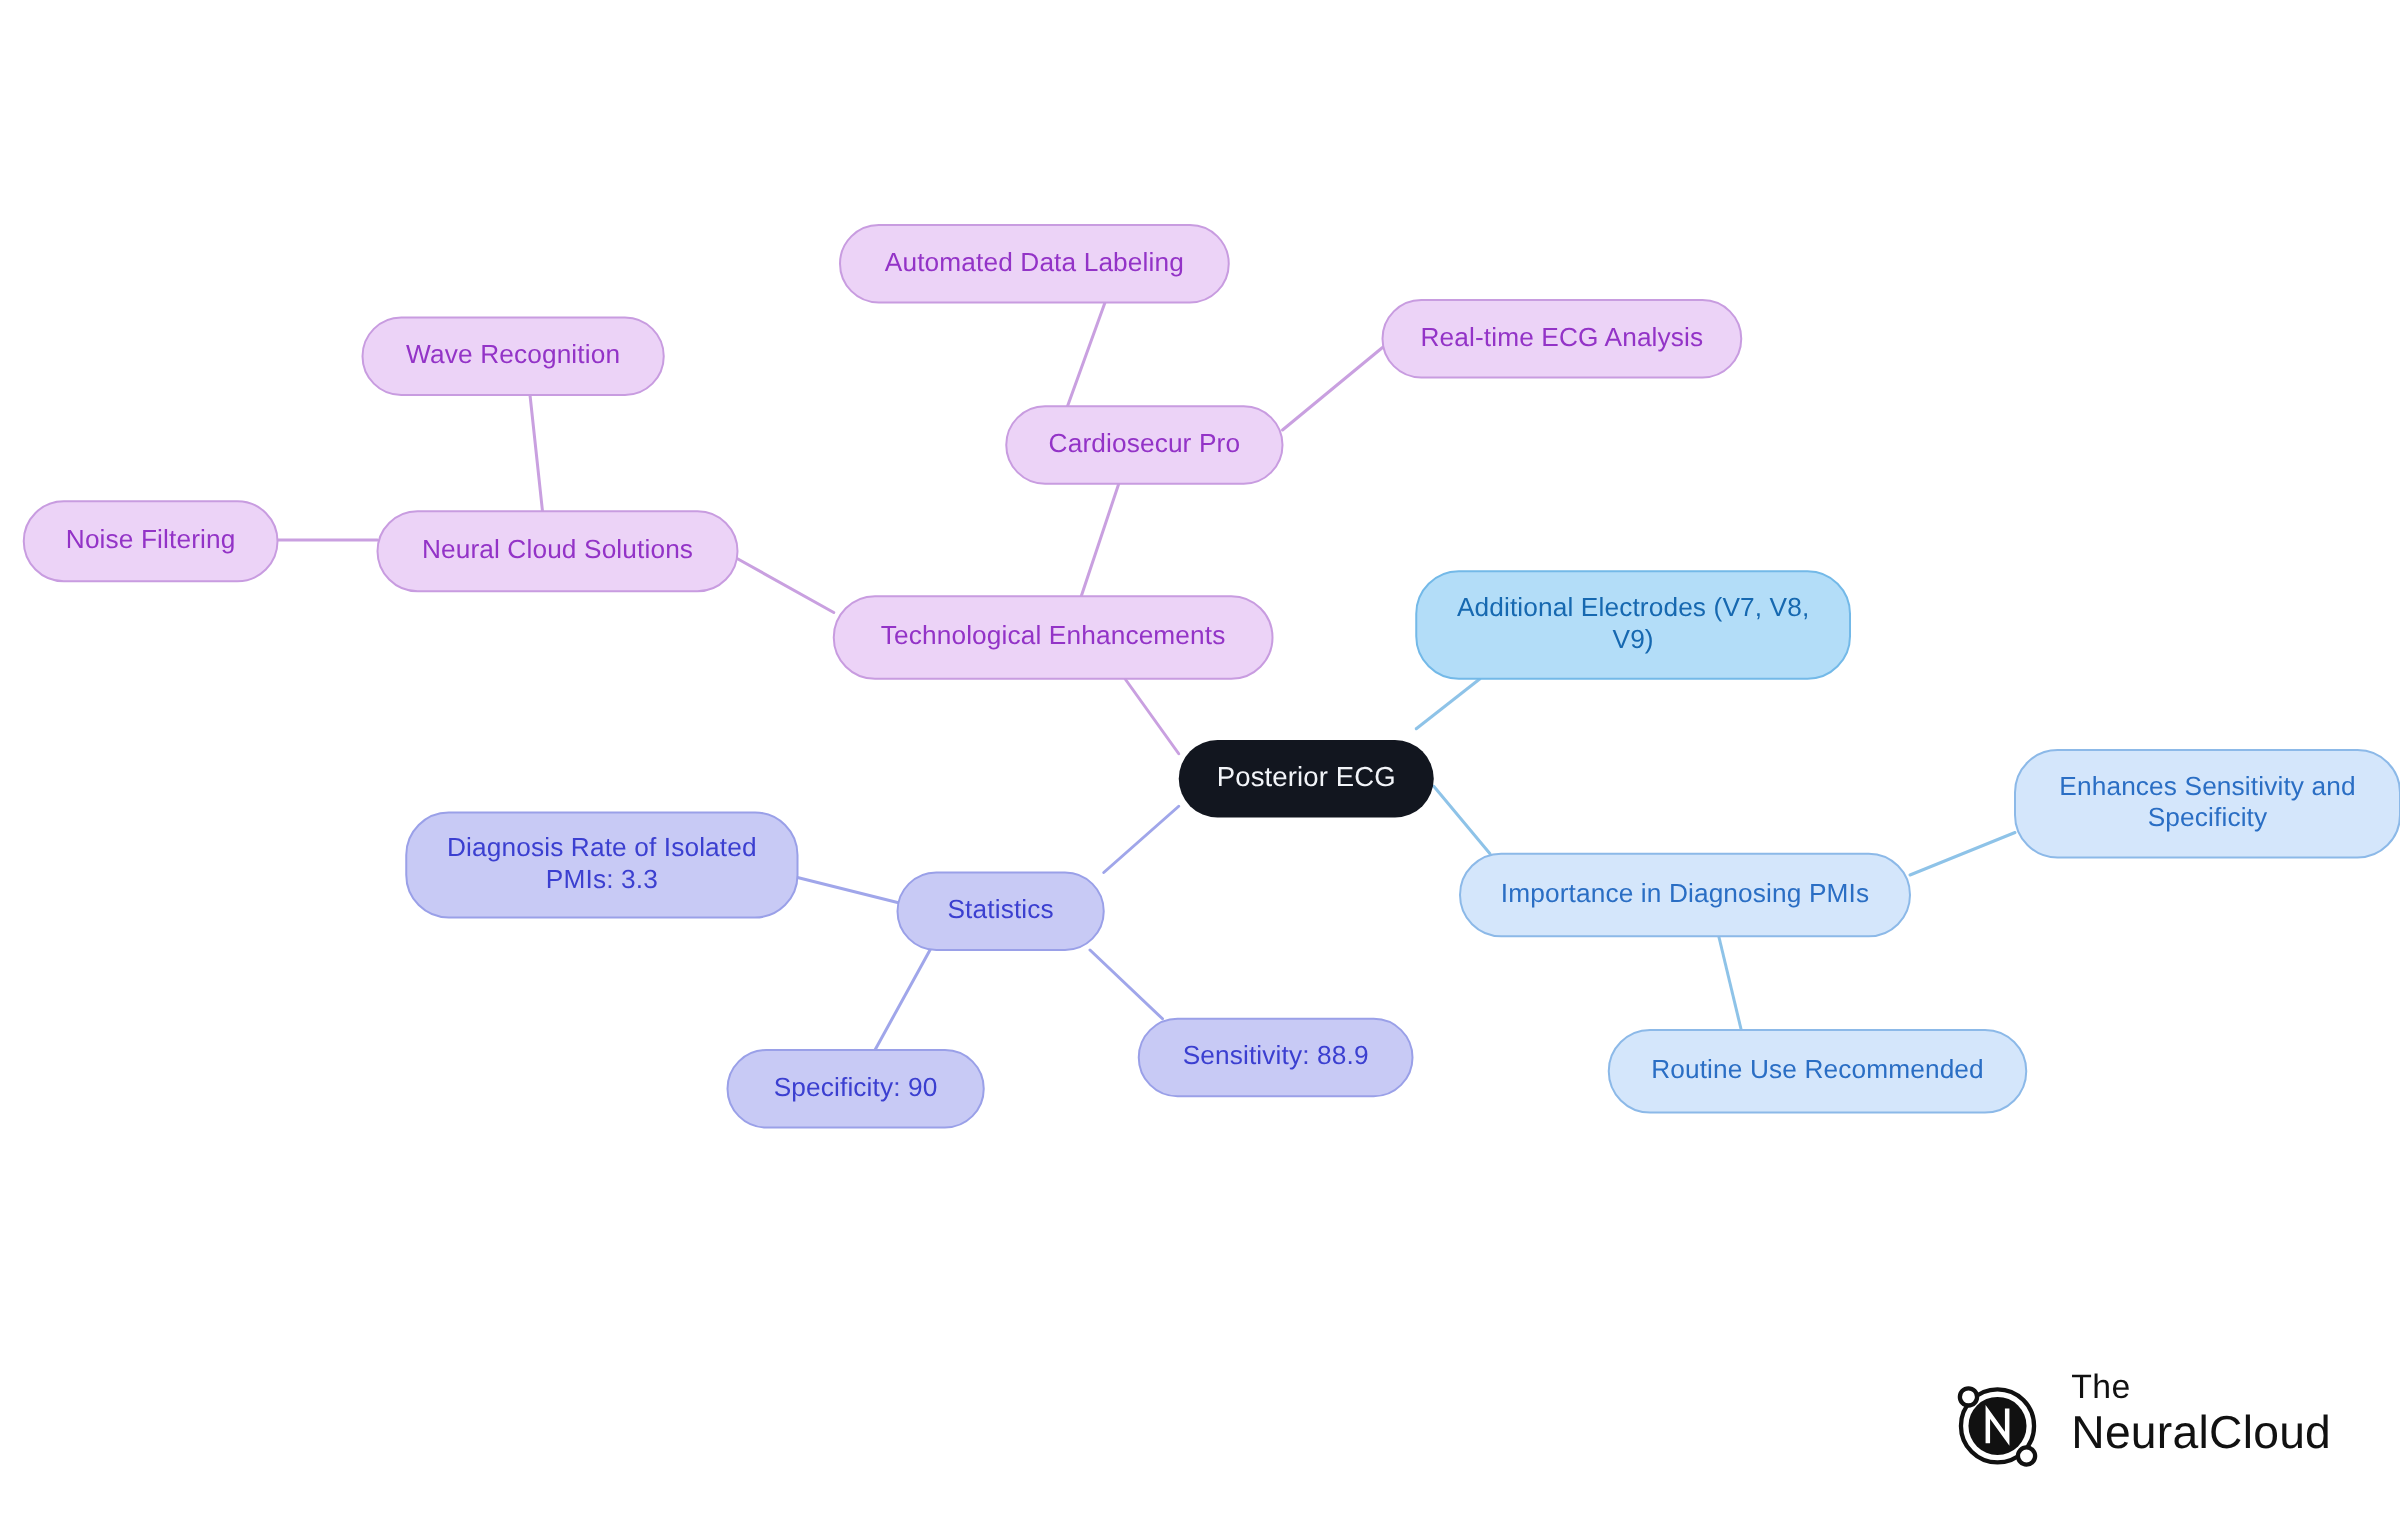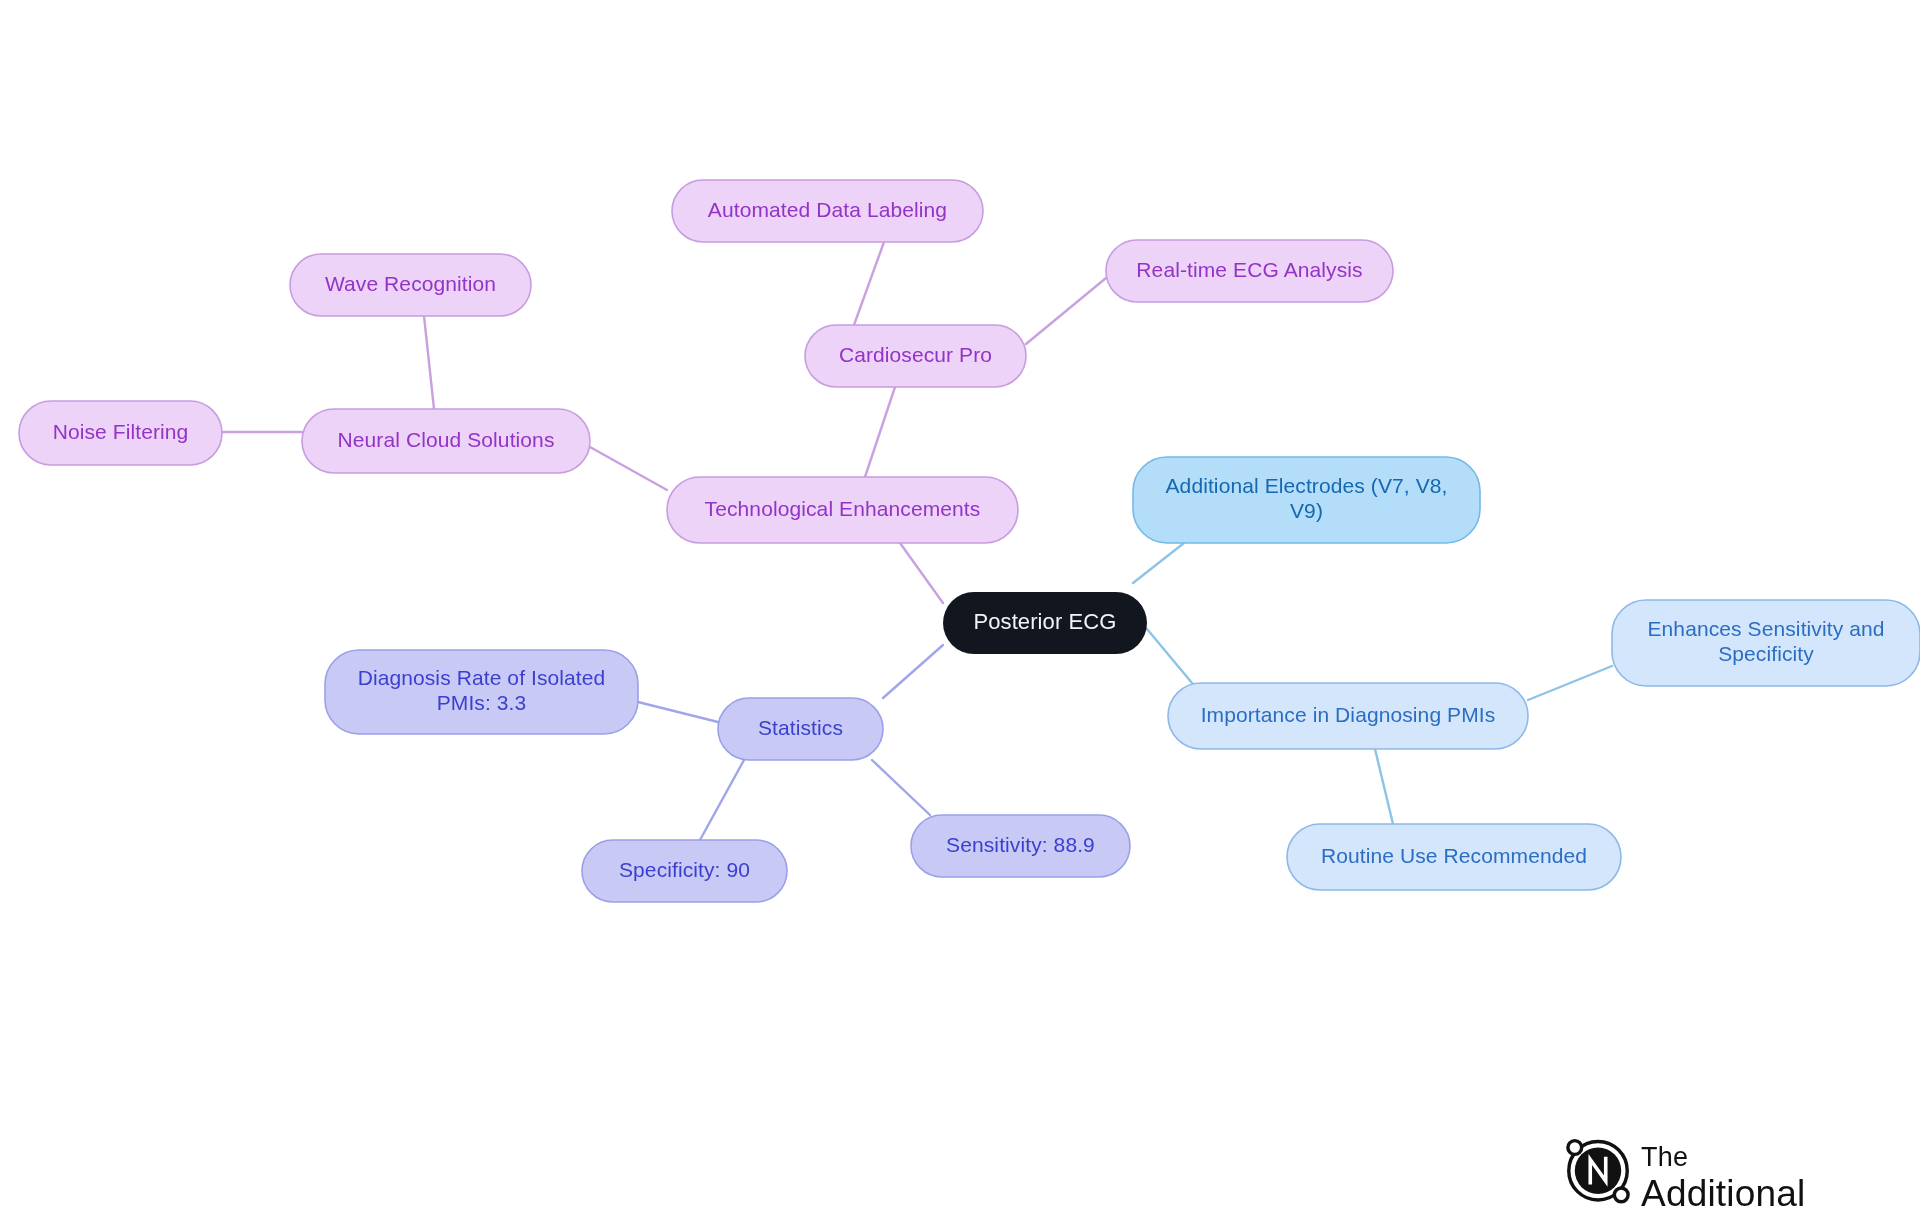--- a/index.html
+++ b/index.html
@@ -39,26 +39,26 @@
   }
   .mm-node-label.root-label {
     font-size: 22px;
   }
   .mm-node-rect {
     cursor: pointer;
   }
   .logo-wrap {
     position: absolute;
     left: 1555px;
-    top: 1120px;
+    top: 1096px;
     width: 345px;
     height: 92px;
     display: flex;
-    align-items: flex-end;
-    gap: 0;
+    align-items: flex-start;
+    gap: 16px;
   }
   .logo-mark {
     width: 86px;
     height: 86px;
     flex: 0 0 86px;
   }
   .logo-text {
     display: flex;
     flex-direction: column;
     justify-content: center;
@@ -174,17 +174,17 @@
   <div class="logo-wrap">
     <svg class="logo-mark" viewBox="0 0 100 100" xmlns="http://www.w3.org/2000/svg">
       <circle cx="50" cy="52" r="34" fill="none" stroke="#111111" stroke-width="4"></circle>
       <circle cx="50" cy="52" r="27" fill="#111111"></circle>
       <path d="M41 66 L41 39 L59 64 L59 38" fill="none" stroke="#ffffff" stroke-width="4.2" stroke-linecap="square" stroke-linejoin="miter"></path>
       <circle cx="23" cy="25" r="8" fill="#ffffff" stroke="#111111" stroke-width="4"></circle>
       <circle cx="77" cy="80" r="8" fill="#ffffff" stroke="#111111" stroke-width="4"></circle>
     </svg>
     <div class="logo-text">
       <span class="line1">The</span>
-      <span class="line2">Additional</span>
+      <span class="line2">NeuralCloud</span>
     </div>
   </div>
 
 </div>
 
 </body></html>

